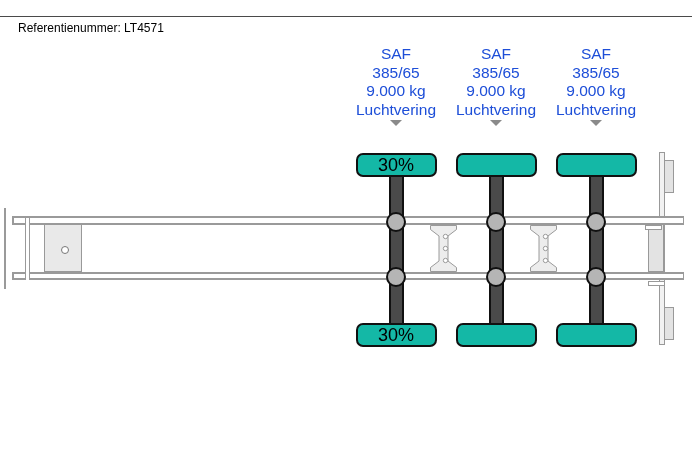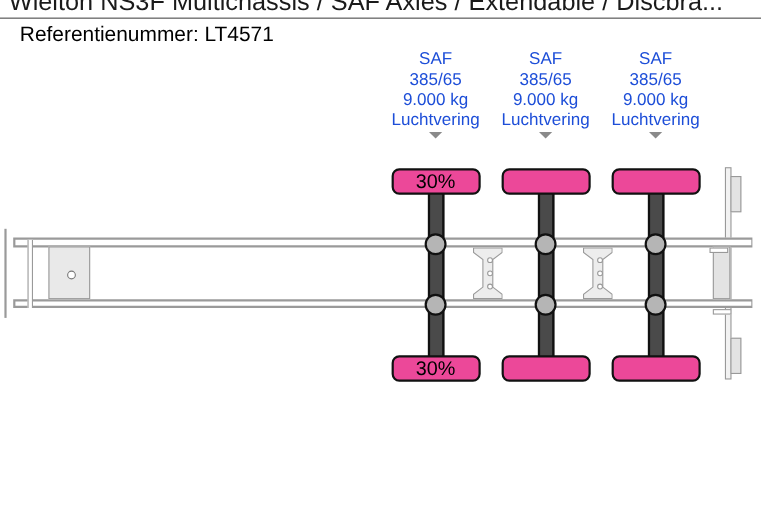--- a/index.html
+++ b/index.html
@@ -2,21 +2,21 @@
 <html><head>
 <meta charset="utf-8">
 <style>
   html,body{margin:0;padding:0;background:#fff;}
   .screen{position:relative;width:692px;height:460px;background:#ffffff;overflow:hidden;
           font-family:"Liberation Sans", sans-serif;color:#111;}
   
   .title-clip{position:absolute;left:8px;top:0;width:684px;height:13px;overflow:hidden;}
   .title-text{position:absolute;left:0;top:-11px;font-size:23px;line-height:24px;white-space:nowrap;color:#1a1a1a;}
   .divider{position:absolute;left:0;top:16px;width:692px;height:1px;background:#4a4a4a;}
-  .ref{position:absolute;left:18px;top:21px;font-size:19px;color:#000;}
+  .ref{position:absolute;left:18px;top:21px;font-size:12px;color:#000;}
   
   .axle-label{position:absolute;top:45px;width:140px;text-align:center;font-size:15.5px;line-height:18.7px;color:#1d4ed8;}
   .pointer{position:absolute;top:120px;width:0;height:0;border-left:6px solid transparent;
            border-right:6px solid transparent;border-top:6px solid #8a8a8a;}
   
   .rail{position:absolute;left:12px;width:672px;height:8.5px;box-sizing:border-box;background:#fff;
         border-top:2px solid #9a9a9a;border-bottom:2px solid #9a9a9a;
         border-left:2px solid #9a9a9a;border-right:1.5px solid #9a9a9a;z-index:1;}
   .front-bar{position:absolute;left:4px;top:208px;width:2px;height:81px;background:#9a9a9a;z-index:0;}
   .front-cross{position:absolute;left:24.5px;top:218px;width:5px;height:62px;box-sizing:border-box;background:#fff;
@@ -24,40 +24,37 @@
   .kingpin-plate{position:absolute;left:44px;top:224px;width:38px;height:48px;box-sizing:border-box;
         background:#e9e9e9;border:1px solid #999;z-index:2;}
   .kingpin{position:absolute;left:60.5px;top:245.5px;width:6px;height:6px;border-radius:50%;
         background:#fff;border:1.5px solid #777;z-index:3;}
   .crossmember{position:absolute;top:225px;width:27px;height:47px;z-index:1;}
   
   .axle-beam{position:absolute;top:163px;width:15px;height:174px;box-sizing:border-box;background:#4a4a4a;
         border-left:2px solid #111;border-right:2px solid #111;z-index:2;}
   .bellow{position:absolute;width:16px;height:16px;border-radius:50%;background:#b5b5b5;
         border:2.5px solid #111;z-index:3;}
-  .tire{position:absolute;width:81px;height:24px;box-sizing:border-box;background:#ec4899;
+  .tire{position:absolute;width:81px;height:24px;box-sizing:border-box;background:#14b8a6;
         border:2.5px solid #111;border-radius:7px;z-index:4;
         display:flex;justify-content:center;font-size:18px;color:#000;}
   
   .rear-bar{position:absolute;left:659px;top:152px;width:5.5px;height:193px;box-sizing:border-box;
         background:#f2f2f2;border:1px solid #999;z-index:0;}
   .rear-light{position:absolute;left:664px;width:10px;height:33px;box-sizing:border-box;
         background:#e3e3e3;border:1px solid #999;z-index:0;}
   .rear-block{position:absolute;left:648px;top:224px;width:15.5px;height:48px;box-sizing:border-box;
         background:#e3e3e3;border:1px solid #999;z-index:2;}
   .bracket{position:absolute;width:17px;height:5px;box-sizing:border-box;background:#fff;border:1px solid #999;z-index:2;}
 </style>
 </head>
 <body>
 
 <div class="screen">
 
-  <div class="title-clip">
-    <div class="title-text">Wielton NS3F Multichassis / SAF Axles / Extendable / Discbra...</div>
-  </div>
   <div class="divider"></div>
   <div class="ref">Referentienummer: LT4571</div>
 
   <div class="axle-label" style="left:326px">
     <div>SAF</div>
     <div>385/65</div>
     <div>9.000 kg</div>
     <div>Luchtvering</div>
   </div>
   <div class="axle-label" style="left:426px">

